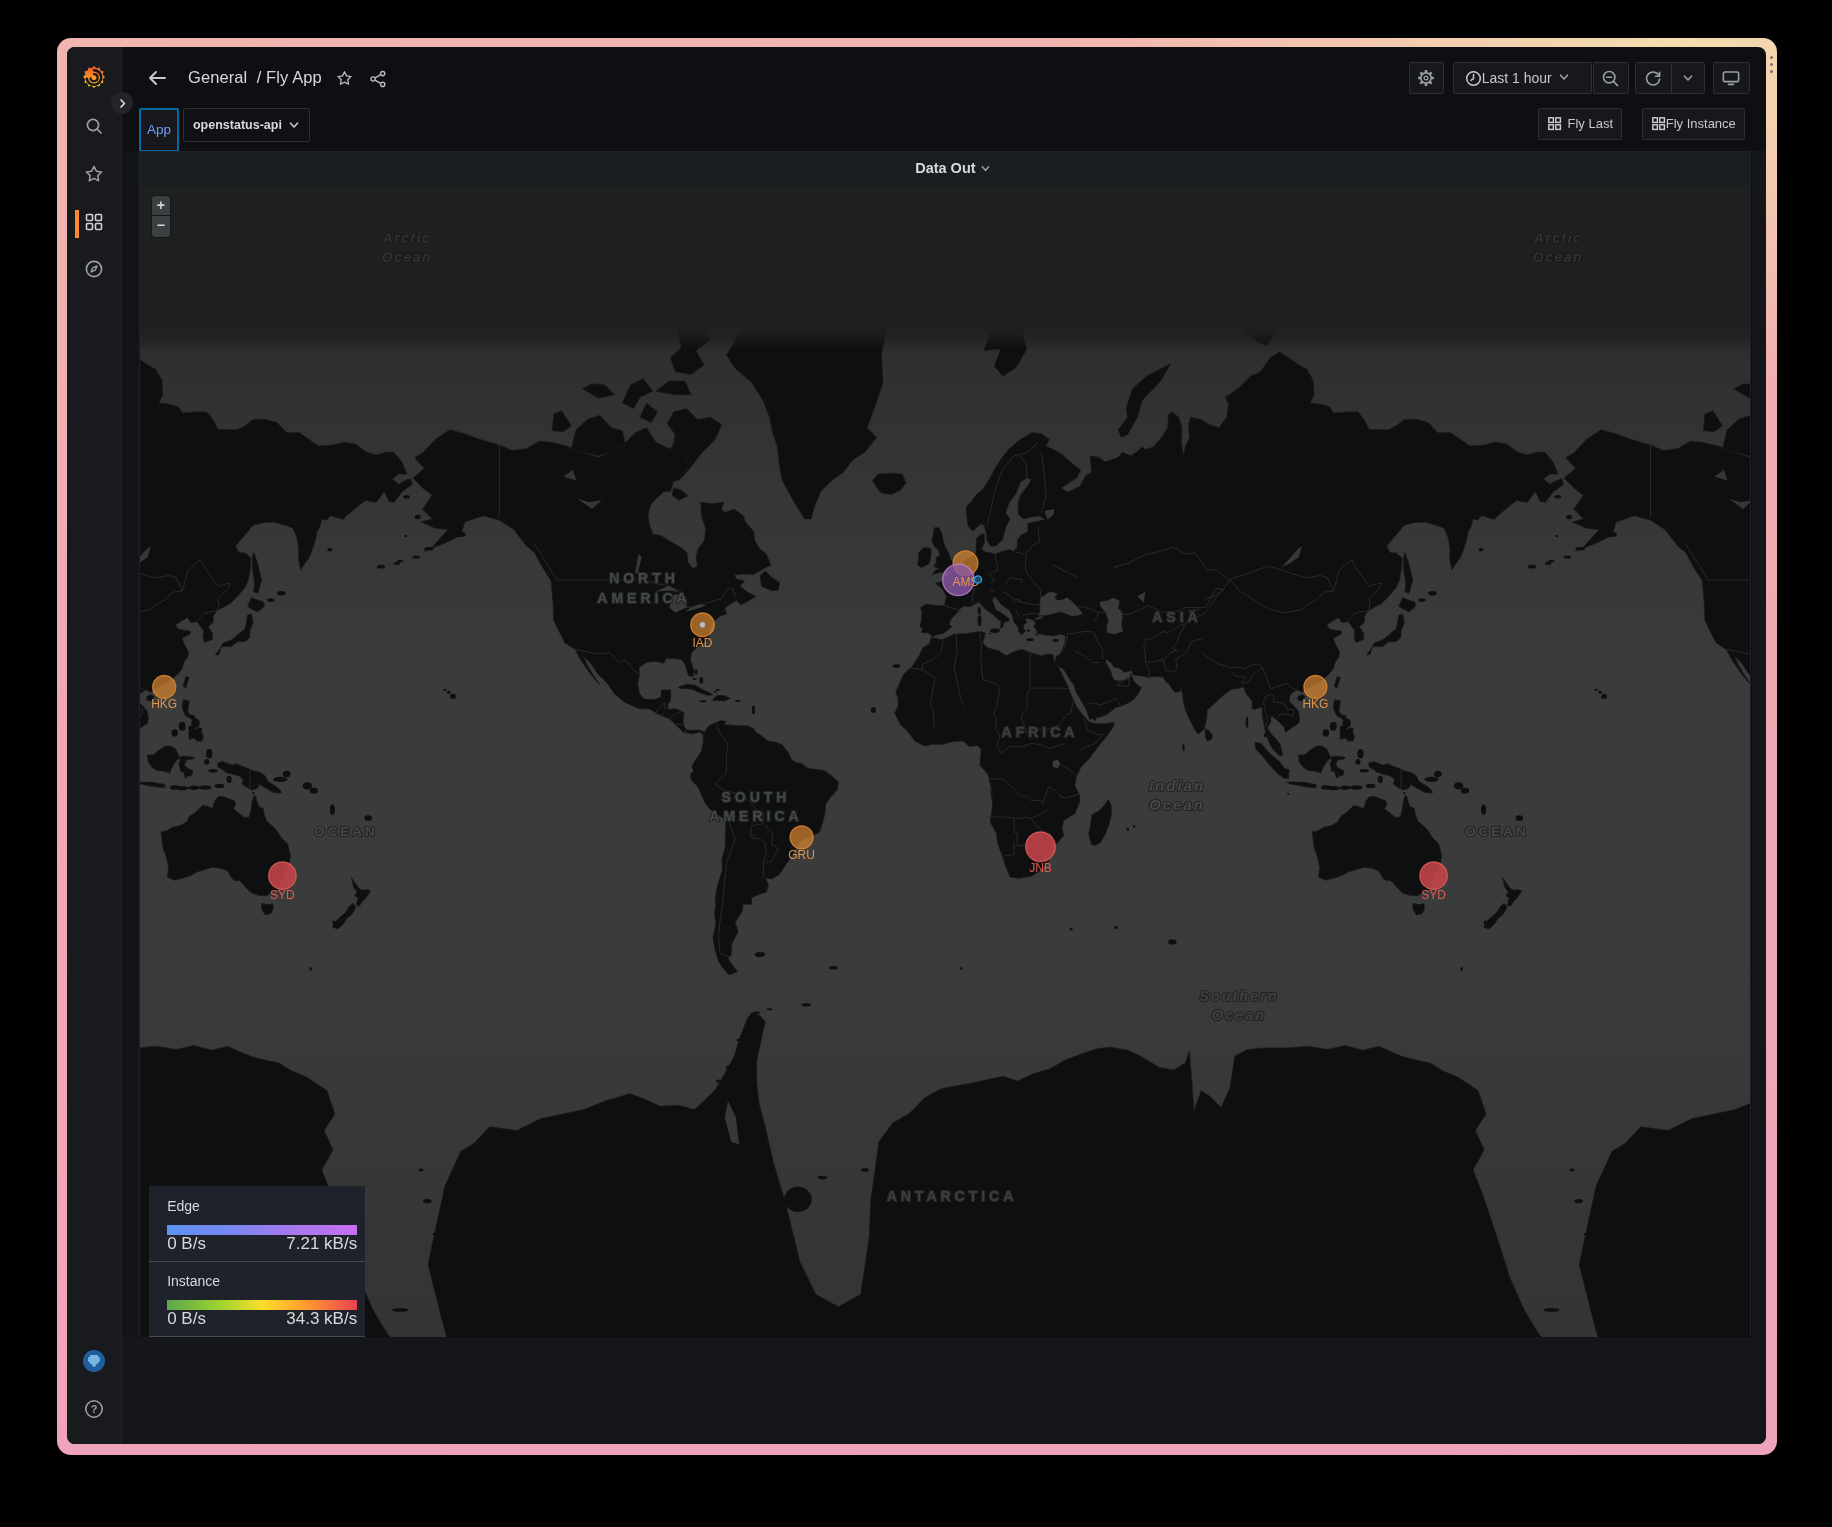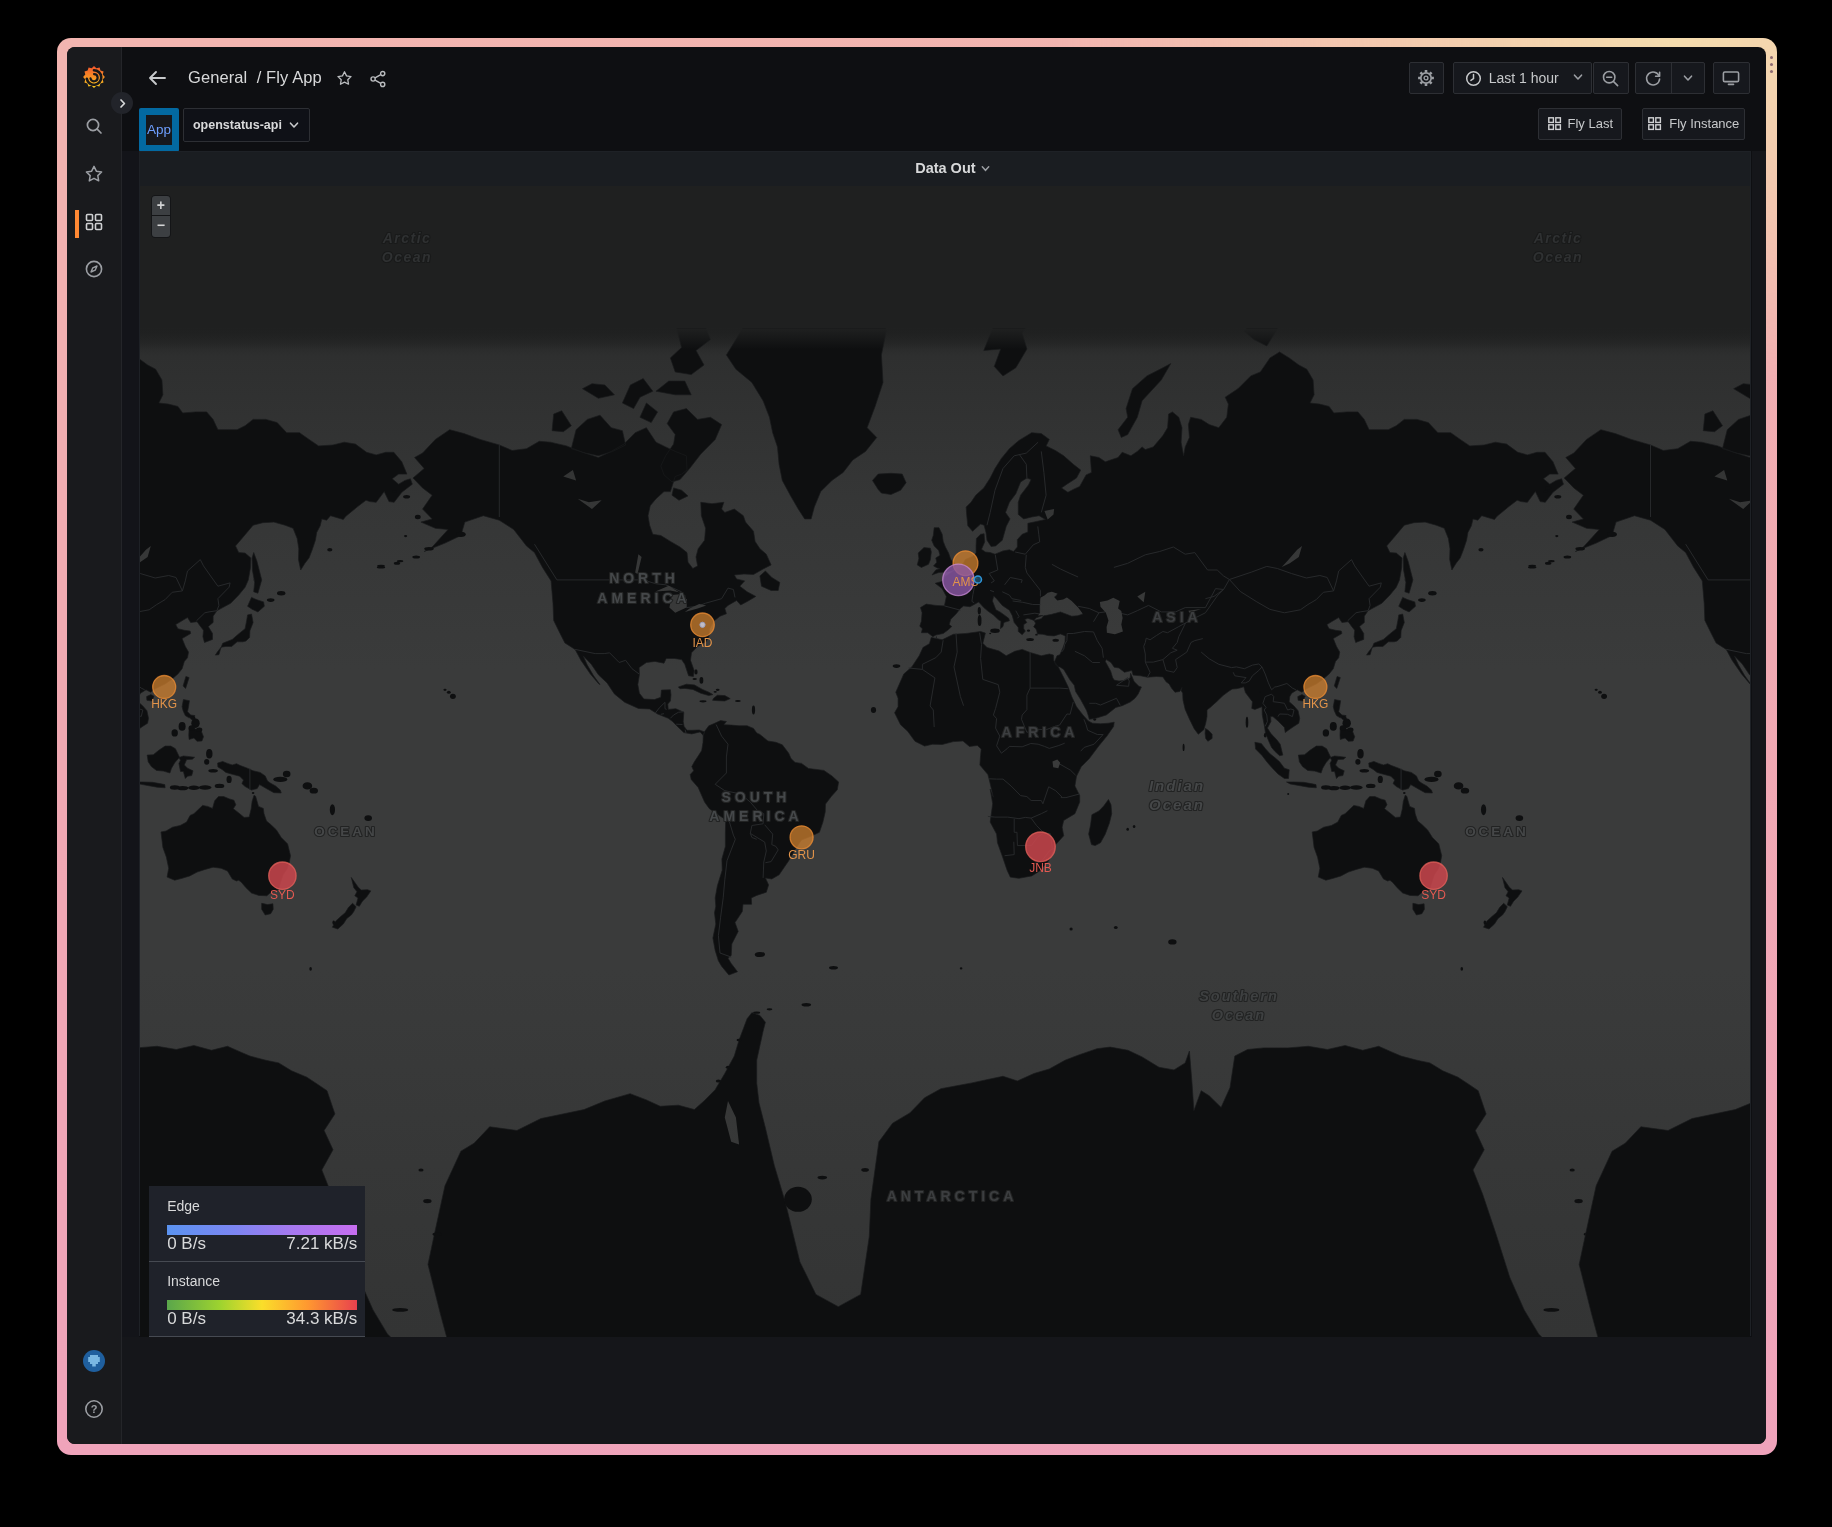--- a/index.html
+++ b/index.html
@@ -7,21 +7,21 @@
   background:radial-gradient(ellipse 1000px 560px at 94% 0%,#f4dcae 0%,rgba(244,220,174,0) 62%),linear-gradient(178deg,#f2b5b0 0%,#f0a9b2 45%,#efa3bb 100%); }
 #inner { position:absolute; left:66.8px; top:47.2px; width:1699.6000000000001px; height:1396.6px; border-radius:8px;
   background:#0e0f12; overflow:hidden; }
 #sidebar { position:absolute; left:0; top:0; width:55.7px; height:100%; background:#191a1d; border-right:1px solid #242529; }
 .sic { position:absolute; left:50%; transform:translate(-50%,-50%); }
 #panel { position:absolute; left:72.2px; top:104.3px; width:1611.8000000000002px; height:1184.9px;
   background:#1a1d21; border:1px solid #1e2126; }
 #phead { position:absolute; left:0; top:0; width:100%; height:33px; color:#d8d9da; font-size:14.5px; font-weight:bold;
   text-align:center; line-height:33px; text-indent:16px; }
 #mapbox { position:absolute; left:0; top:33.6px; width:1610.4px; height:1150.9px; overflow:hidden; background:#3a3a3a; }
-.btn { position:absolute; background:#16181d; border:1px solid #2d2f34; border-radius:2px; display:flex; align-items:center; justify-content:center; gap:7px; color:#c7c9cb; }
+.btn { position:absolute; background:#16181d; border:1px solid #2d2f34; border-radius:2px; display:flex; align-items:center; justify-content:center; color:#c7c9cb; }
 .legend { position:absolute; left:9.199999999999989px; top:992.4000000000001px; width:215.8px; height:150.5px; background:#1f222a; padding:12px 0 0 18px; z-index:5; border-bottom:1px solid #464a52;margin-top:8px; }
 .legend .ttl { color:#d8d9da; font-size:14px; line-height:16px; margin-bottom:11px; }
 .lbar { width:190px; height:10px; }
 .lrow { width:190px; display:flex; justify-content:space-between; color:#d8d9da; font-size:17px; line-height:14px; margin-top:2px; }
 .ldiv { width:215.8px; height:1px; background:#464a52; margin:10px 0 11px -18px; }
 #zoomc { position:absolute; left:10.599999999999994px; top:9.099999999999994px; width:20.5px; z-index:5; border:1px solid #141517; border-radius:4px; background:#141517; }
 .zbtn { width:100%; height:20.2px; background:#3c3f42; color:#d3d4d5; font-size:14px; text-align:center; line-height:19px; font-weight:bold; }
 .zbtn:first-child { border-bottom:1px solid #141517; border-radius:3px 3px 0 0; }
 .zbtn:last-child { border-radius:0 0 3px 3px; }
 </style></head><body>
@@ -136,21 +136,21 @@
         </svg>
       </span>
     </div>
  <div class="btn" style="left:1646.2px;top:15.2px;width:37px;height:31.5px">
       <svg width="20" height="20" viewBox="0 0 20 20" fill="none">
         <rect x="2.4" y="4" width="15.2" height="9.6" rx="1.4" stroke="#9b9ea3" stroke-width="1.6"></rect>
         <path d="M7.5 16.4h5" stroke="#9b9ea3" stroke-width="1.6" stroke-linecap="round"></path>
       </svg>
     </div>
 
- <div class="abs" style="left:72.2px;top:60.8px;width:40px;height:44px;box-sizing:border-box;background:#16181d;border:7px solid #0369a1;border-radius:2px;display:flex;align-items:center;justify-content:center;color:#6e9fff;font-size:13.5px;font-weight:500">App</div>
+ <div class="abs" style="left:72.2px;top:60.8px;width:40px;height:44px;box-sizing:border-box;background:#16181d;border:2px solid #0369a1;border-radius:2px;display:flex;align-items:center;justify-content:center;color:#6e9fff;font-size:13.5px;font-weight:500">App</div>
  <div class="abs" style="left:116.2px;top:60.8px;width:127px;height:30px;box-sizing:border-box;background:#0f1117;border:1px solid #2d2f34;border-radius:2px;display:flex;align-items:center;justify-content:space-between;padding:16px 9px;color:#d8d9da;font-size:12.5px;font-weight:bold;white-space:nowrap">openstatus-api <svg width="12" height="12" viewBox="0 0 12 12" fill="none">
         <path d="M2.5 4.2L6 8l3.5-3.8" stroke="#c7c9cb" stroke-width="1.6" stroke-linecap="round" stroke-linejoin="round"></path>
       </svg></div>
  <div class="btn" style="left:1471.0px;top:61.1px;width:84px;height:31.3px;gap:6px">
       <svg width="15" height="15" viewBox="0 0 15 15" fill="none">
         <rect x="1.8" y="1.8" width="4.6" height="4.6" stroke="#d0d1d3" stroke-width="1.4"></rect>
         <rect x="8.8" y="1.8" width="4.6" height="4.6" stroke="#d0d1d3" stroke-width="1.4"></rect>
         <rect x="1.8" y="8.8" width="4.6" height="4.6" stroke="#d0d1d3" stroke-width="1.4"></rect>
         <rect x="8.8" y="8.8" width="4.6" height="4.6" stroke="#d0d1d3" stroke-width="1.4"></rect>
       </svg>

